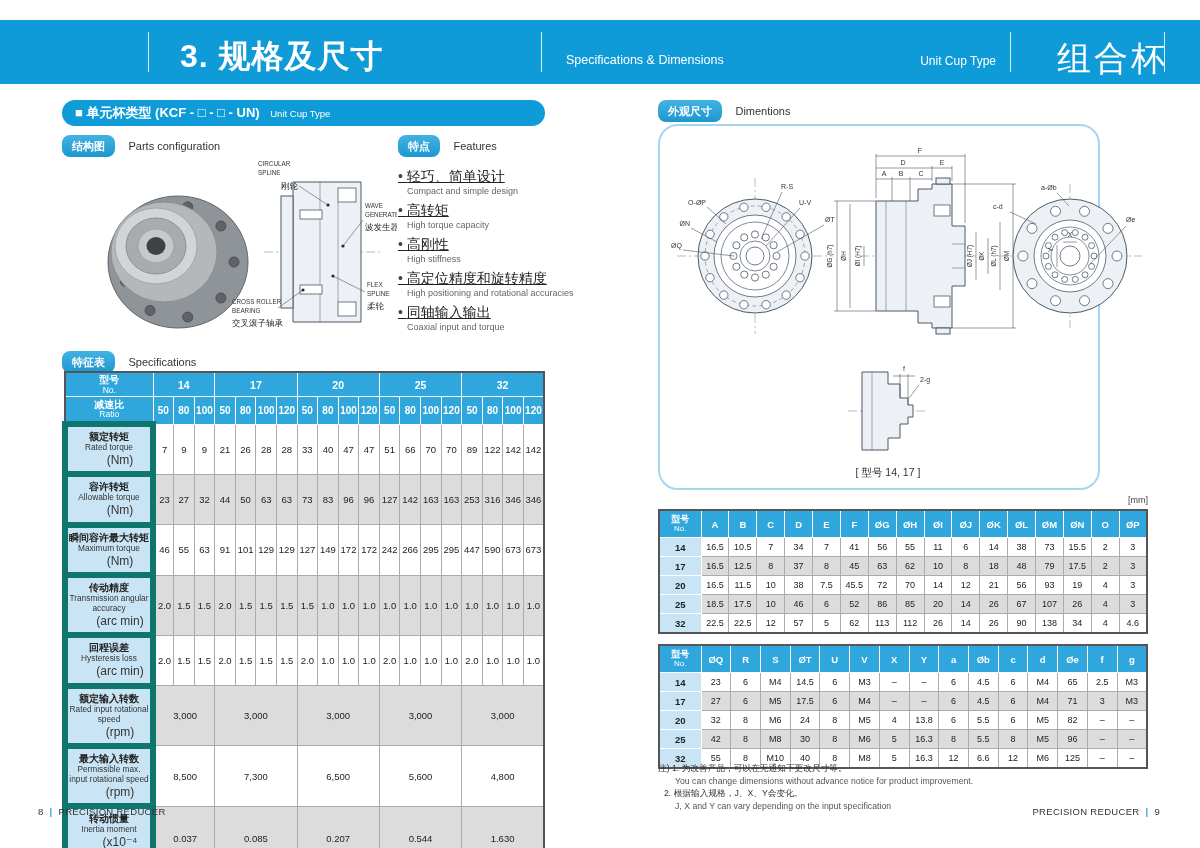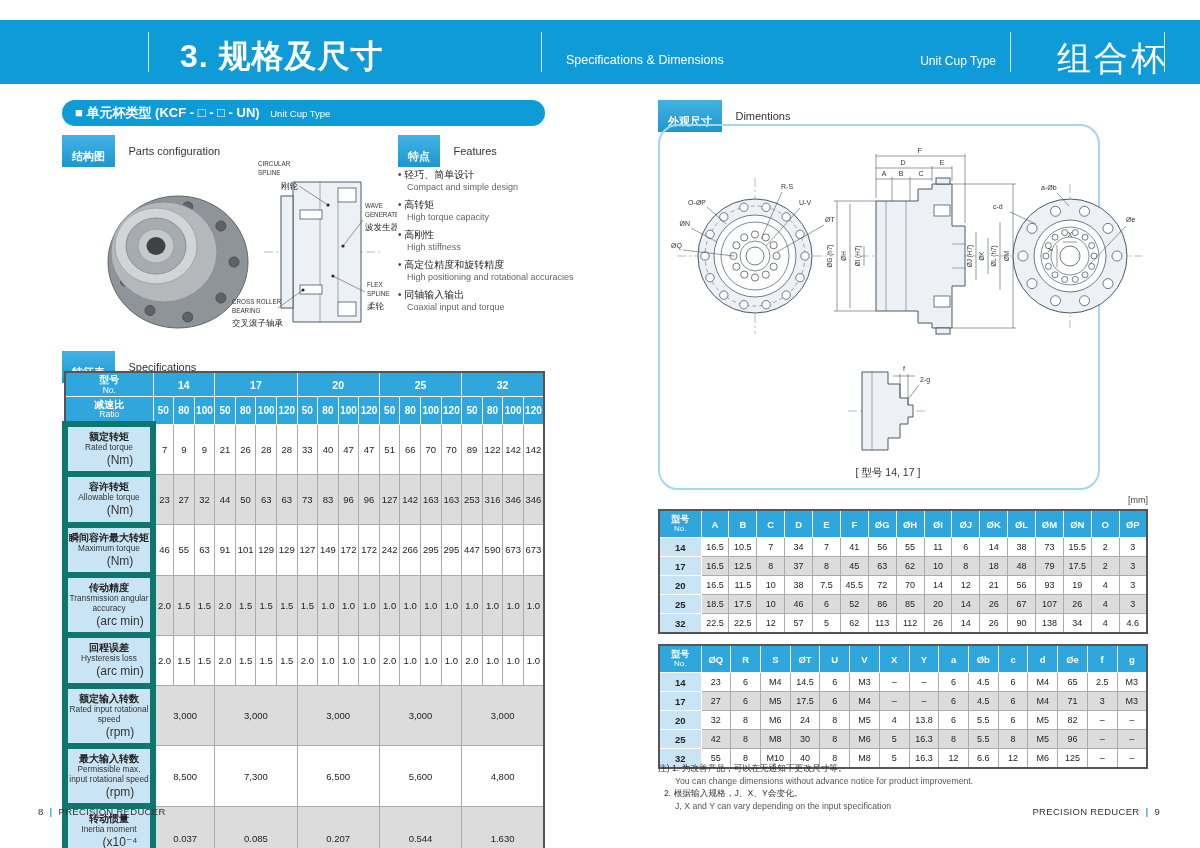--- a/index.html
+++ b/index.html
@@ -14,31 +14,31 @@
   .tb-right-en{position:absolute;left:856px;top:34px;width:140px;text-align:right;font-size:12px;}
   .tb-right-zh{position:absolute;left:1057px;top:16px;font-size:34px;font-weight:normal;letter-spacing:3px;}
 
   
   .section-bar{position:absolute;left:62px;top:100px;width:483px;height:26px;background:#0f9bd7;
        border-radius:13px;color:#fff;line-height:26px;padding-left:13px;box-sizing:border-box;
        font-size:13px;font-weight:bold;white-space:nowrap;}
   .sb-sub{font-size:9.5px;font-weight:normal;margin-left:7px;}
   .badge-row{position:absolute;height:22px;white-space:nowrap;}
   .badge{display:inline-block;background:linear-gradient(#43b2e3,#1d97cf);color:#fff;font-size:11px;
-       font-weight:bold;padding:14px 10px 3px;border-radius:0;vertical-align:middle;}
+       font-weight:bold;padding:4px 10px 3px;border-radius:8px;vertical-align:middle;}
   .badge-caption{font-size:11px;color:#333;margin-left:9px;vertical-align:middle;}
   #parts-head{left:62px;top:135px;}
   #specs-head{left:62px;top:351px;}
   #dim-head{left:658px;top:100px;}
 
   
   #features-block{position:absolute;left:398px;top:135px;width:200px;}
   .feat-list{margin-top:11px;}
   .feat-item{margin-bottom:6px;}
-  .feat-zh{font-size:10px;color:#222;}
+  .feat-zh{font-size:14px;color:#222;text-decoration:underline;}
   .feat-zh::before{content:"\2022  ";color:#444;}
   .feat-en{font-size:9px;color:#666;margin-left:9px;white-space:nowrap;}
 
   
   #parts-svg{position:absolute;left:62px;top:152px;}
   .draw-box{position:absolute;left:658px;top:124px;width:442px;height:366px;border:2px solid #a5d6f0;
        border-radius:20px;box-sizing:border-box;}
   #mm-note{position:absolute;left:658px;top:495px;width:490px;text-align:right;font-size:9px;color:#444;}
   svg text{font-family:"Liberation Sans","DejaVu Sans",sans-serif;}
   .tl{stroke:#4b5866;stroke-width:1;fill:none;}

